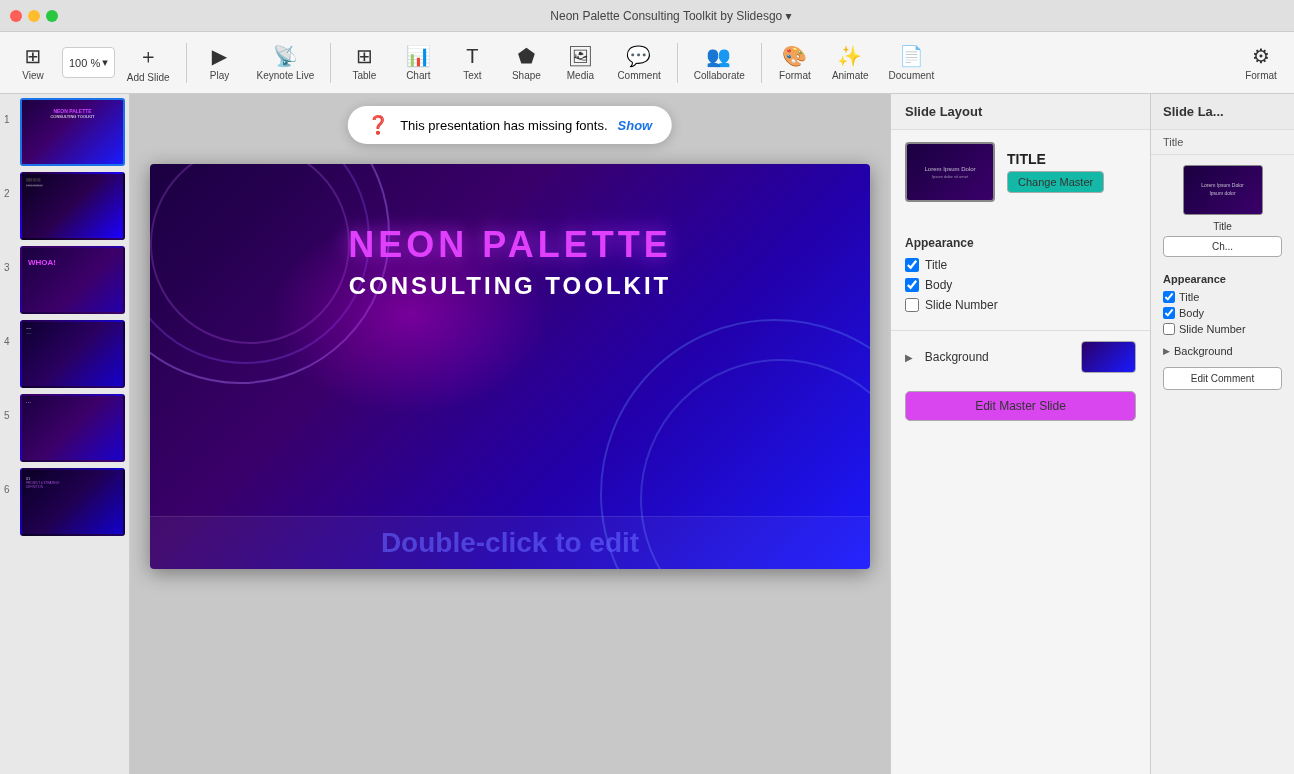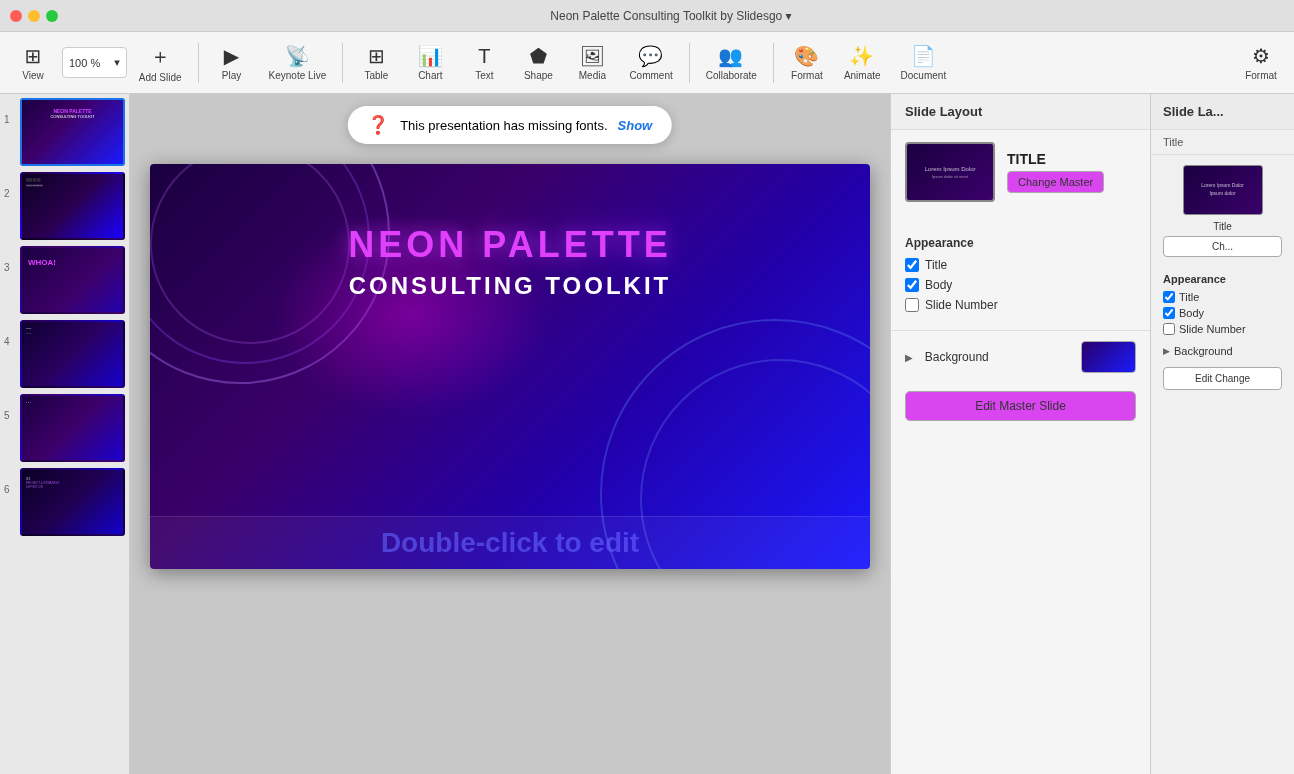--- a/index.html
+++ b/index.html
@@ -65,21 +65,21 @@
     }
     .toolbar-divider {
       width: 1px;
       height: 40px;
       background: #ccc;
       margin: 0 4px;
     }
     .toolbar-zoom {
       display: flex;
       align-items: center;
-      gap: 14px;
+      gap: 2px;
       font-size: 11px;
       color: #333;
       padding: 8px 6px;
       background: white;
       border: 1px solid #ccc;
       border-radius: 4px;
     }
 
     
     .main-layout {
@@ -293,21 +293,21 @@
     .layout-info { flex: 1; }
     .layout-name {
       font-size: 14px;
       font-weight: 700;
       color: #222;
     }
     .change-master-btn {
       margin-top: 4px;
       padding: 4px 10px;
       font-size: 11px;
-      background: #d946ef;
+      background: #14b8a6;
       border: 1px solid #aaa;
       border-radius: 4px;
       cursor: pointer;
       color: #333;
     }
 
     
     .appearance-title {
       font-size: 12px;
       font-weight: 600;
@@ -712,17 +712,17 @@
       <div class="fp-checkbox-row">
         <input type="checkbox" style="">
         <span class="fp-checkbox-label">Slide Number</span>
       </div>
 
       <div class="fp-bg-section">
         <span class="fp-bg-arrow">▶</span>
         <span class="fp-bg-label">Background</span>
       </div>
 
-      <button class="fp-edit-master-btn">Edit Change</button>
+      <button class="fp-edit-master-btn">Edit Comment</button>
     </div>
 
   </div>
 </div>
 
 </body></html>

